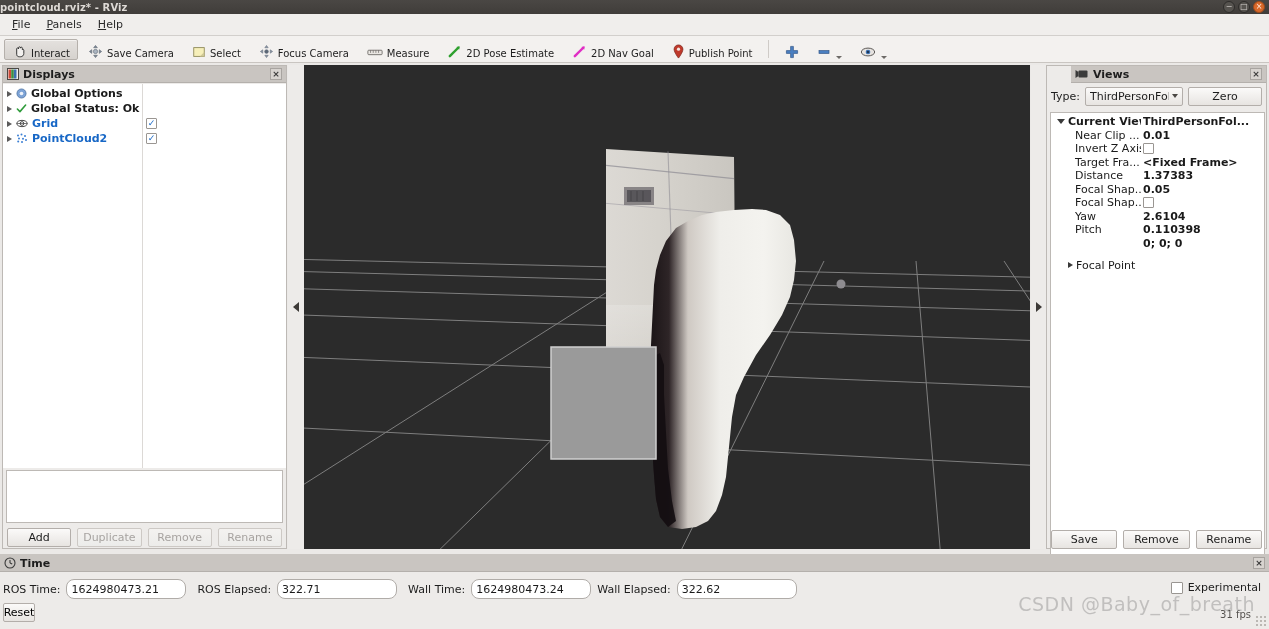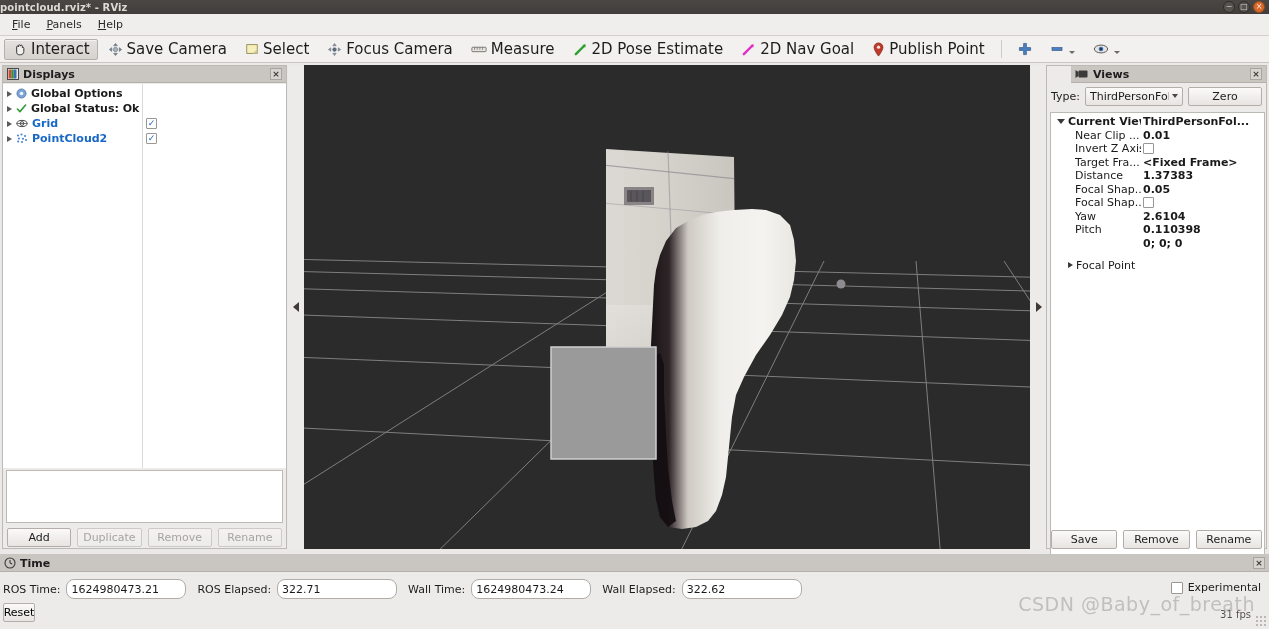--- a/index.html
+++ b/index.html
@@ -45,22 +45,22 @@
   }
   .menubar .mi u { text-decoration: underline; }
 
   
   .toolbar {
     position: absolute; left: 0; top: 36px; width: 1269px; height: 27px;
     background: #f3f1ef; border-bottom: 1px solid #c9c5c1;
     display: flex; align-items: center; padding-left: 4px; gap: 2px;
   }
   .tbtn {
-    display: flex; align-items: center; gap: 4px;
-    height: 21px; padding: 0 7px; font-size: 15px; color: #1d1d1d;
+    display: flex; align-items: flex-end; gap: 4px;
+    height: 21px; padding: 0 7px; font-size: 10px; color: #1d1d1d;
     border: 1px solid transparent; border-radius: 2px;
     white-space: nowrap;
   }
   .tbtn.active {
     background: linear-gradient(to bottom,#e4e1de,#d6d2ce);
     border: 1px solid #b5b0ab;
     box-shadow: inset 0 1px 0 #f4f2f0;
   }
   .tsep { width: 1px; height: 18px; background: #cfcbc7; margin: 0 6px; }
   .icn { display: inline-block; line-height: 0; }
@@ -703,21 +703,21 @@
     <div class="time-row">
       <span class="fld-lbl">ROS Time:</span>
       <div class="fld" style="width:120px;">1624980473.21</div>
 
       <span class="fld-lbl" style="margin-left:5px;">ROS Elapsed:</span>
       <div class="fld" style="width:120px;">322.71</div>
 
       <span class="fld-lbl" style="margin-left:5px;">Wall Time:</span>
       <div class="fld" style="width:120px;">1624980473.24</div>
 
-      <span class="fld-lbl" style="margin-left:5px;">Wall Elapsed:</span>
+      <span class="fld-lbl" style="">Wall Elapsed:</span>
       <div class="fld" style="width:120px;">322.62</div>
     </div>
 
     <div class="time-reset">Reset</div>
 
     <div class="experimental">
       <span class="xcb"></span>
       <span>Experimental</span>
     </div>
 

